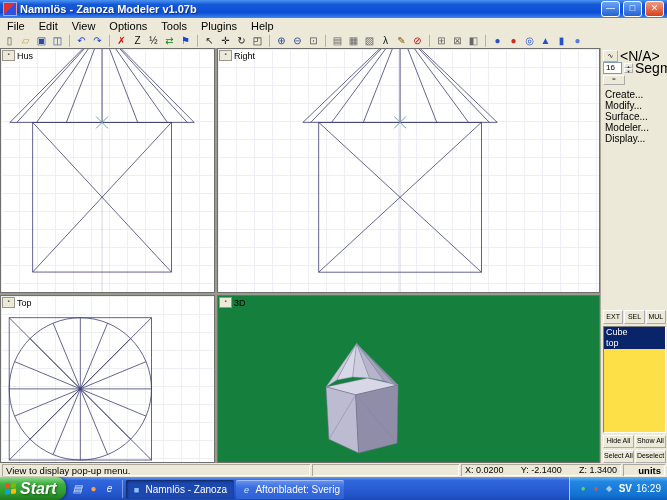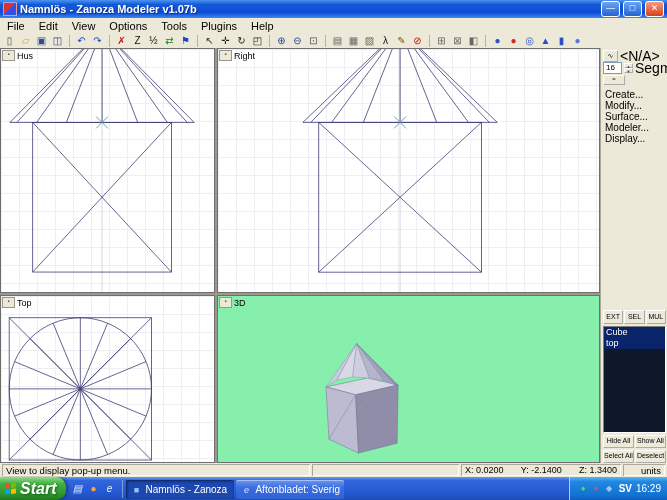--- a/index.html
+++ b/index.html
@@ -24,21 +24,21 @@
   .ticon{width:15px;height:13px;font-size:10px;line-height:13px;text-align:center;flex:0 0 auto;overflow:hidden;}
   .ticon.sep{width:1px;height:12px;background:#b8b4a2;margin:0 3px;}
   
   .main{position:absolute;top:48px;left:0;right:0;bottom:37px;background:#9c9a8c;}
   .vp{position:absolute;background:#fff;border:1px solid #6f6f6f;box-sizing:border-box;overflow:hidden;}
   .vp.grid{background-image:linear-gradient(#edeff4 1px,transparent 1px),
            linear-gradient(90deg,#edeff4 1px,transparent 1px);background-size:18px 18px;}
   .vp-hus{left:0;top:0;width:215px;height:245px;}
   .vp-right{left:217px;top:0;width:383px;height:245px;}
   .vp-top{left:0;top:247px;width:215px;height:168px;}
-  .vp-3d{left:217px;top:247px;width:383px;height:168px;background:#86efac;}
+  .vp-3d{left:217px;top:247px;width:383px;height:168px;background:#15803d;}
   .vp-head{position:absolute;top:1px;left:1px;display:flex;align-items:center;gap:2px;z-index:2;font-size:9px;}
   .vp-btn{width:11px;height:9px;background:#ece9d8;border:1px solid #9a968a;font-size:6px;line-height:7px;
           text-align:center;color:#555;}
   svg.wire{position:absolute;inset:0;display:block;}
   
   .panel{position:absolute;right:0;top:0;width:67px;height:415px;background:#ece9d8;border-left:1px solid #aca899;
          box-sizing:border-box;display:flex;flex-direction:column;padding:2px 1px 0 2px;overflow:hidden;}
   .prow{display:flex;align-items:center;gap:2px;height:12px;flex:0 0 auto;font-size:9px;}
   .pminibtn{width:13px;height:10px;background:#ece9d8;border:1px outset #fff;font-size:7px;line-height:9px;
             text-align:center;flex:0 0 auto;}
@@ -48,36 +48,36 @@
          padding-left:2px;flex:0 0 auto;}
   .spincol{display:flex;flex-direction:column;flex:0 0 auto;}
   .spincol span{width:9px;height:5px;font-size:4px;line-height:5px;text-align:center;background:#ece9d8;
                 border:1px outset #fff;box-sizing:border-box;color:#333;}
   .plabel{font-size:14px;white-space:nowrap;}
   .pmenu{margin-top:3px;flex:0 0 auto;}
   .pmenu-item{height:11px;line-height:11px;font-size:10px;padding-left:2px;white-space:nowrap;}
   .pmodes{display:flex;gap:1px;margin-top:auto;flex:0 0 auto;}
   .pmode{flex:1;height:12px;font-size:7px;line-height:11px;text-align:center;background:#ece9d8;
          border:1px outset #fff;overflow:hidden;}
-  .plist{height:105px;margin-top:2px;background:#0f172a;border:1px solid;border-color:#808080 #fff #fff #808080;
+  .plist{height:105px;margin-top:2px;background:#fde047;border:1px solid;border-color:#808080 #fff #fff #808080;
          overflow:hidden;flex:0 0 auto;}
   .plist-item{height:11px;line-height:11px;font-size:9px;padding-left:2px;white-space:nowrap;}
   .plist-item.selected{background:#0a246a;color:#fff;}
   .pbtns{display:flex;gap:1px;margin-top:2px;flex:0 0 auto;}
   .pbtn{flex:1;height:11px;font-size:7px;line-height:10px;text-align:center;background:#ece9d8;
         border:1px outset #fff;white-space:nowrap;overflow:hidden;}
   
   .statusbar{position:absolute;left:0;right:0;top:463px;height:14px;background:#ece9d8;display:flex;gap:2px;
              align-items:stretch;padding:1px 2px;box-sizing:border-box;font-size:9.5px;}
   .scell{box-shadow:inset 1px 1px 0 #aca899,inset -1px -1px 0 #fff;display:flex;align-items:center;
          padding:0 4px;white-space:nowrap;overflow:hidden;}
   .scell.hint{flex:0 0 300px;}
   .scell.mid{flex:1;}
   .scell.coords{flex:0 0 152px;justify-content:space-between;font-size:9px;}
-  .scell.units{flex:0 0 34px;justify-content:flex-end;}
+  .scell.units{flex:0 0 34px;justify-content:flex-end;font-weight:bold;}
   
   .taskbar{position:absolute;left:0;right:0;top:477px;height:23px;display:flex;align-items:center;
            background:linear-gradient(180deg,#6a9bf4 0%,#3166dd 15%,#2558cf 70%,#1c4ab8 100%);}
   .start{height:23px;flex:0 0 auto;display:flex;align-items:center;gap:3px;padding:0 10px 0 5px;
          border-radius:0 10px 10px 0;background:linear-gradient(180deg,#8fdc8f 0%,#3fae3f 30%,#2f9a2f 70%,#1f7a1f 100%);
          color:#fff;font-weight:bold;font-style:italic;font-size:16px;text-shadow:1px 1px 2px rgba(0,60,0,.6);
          box-shadow:2px 0 3px rgba(0,0,0,.35);}
   .winlogo{width:12px;height:12px;display:grid;grid-template-columns:5px 5px;grid-template-rows:5px 5px;gap:1px;
            transform:skewY(-6deg);}
   .winlogo i{display:block;border-radius:1px;}

